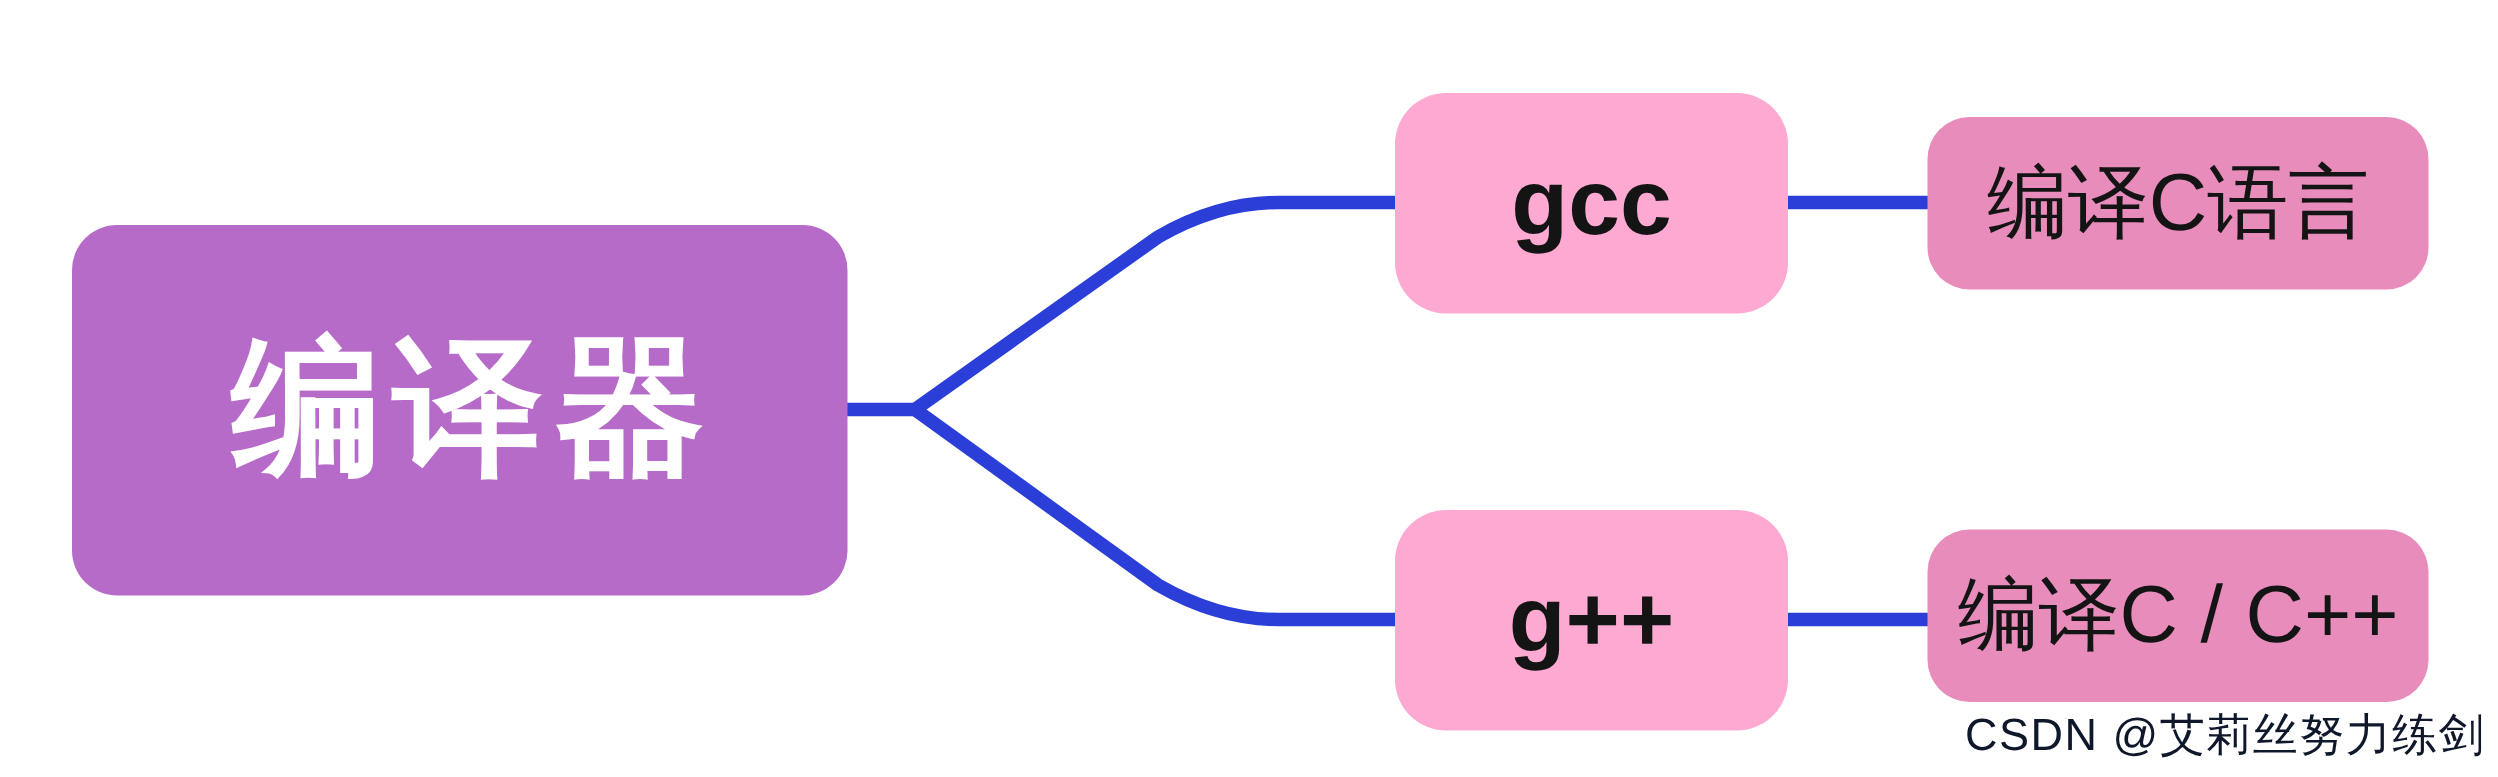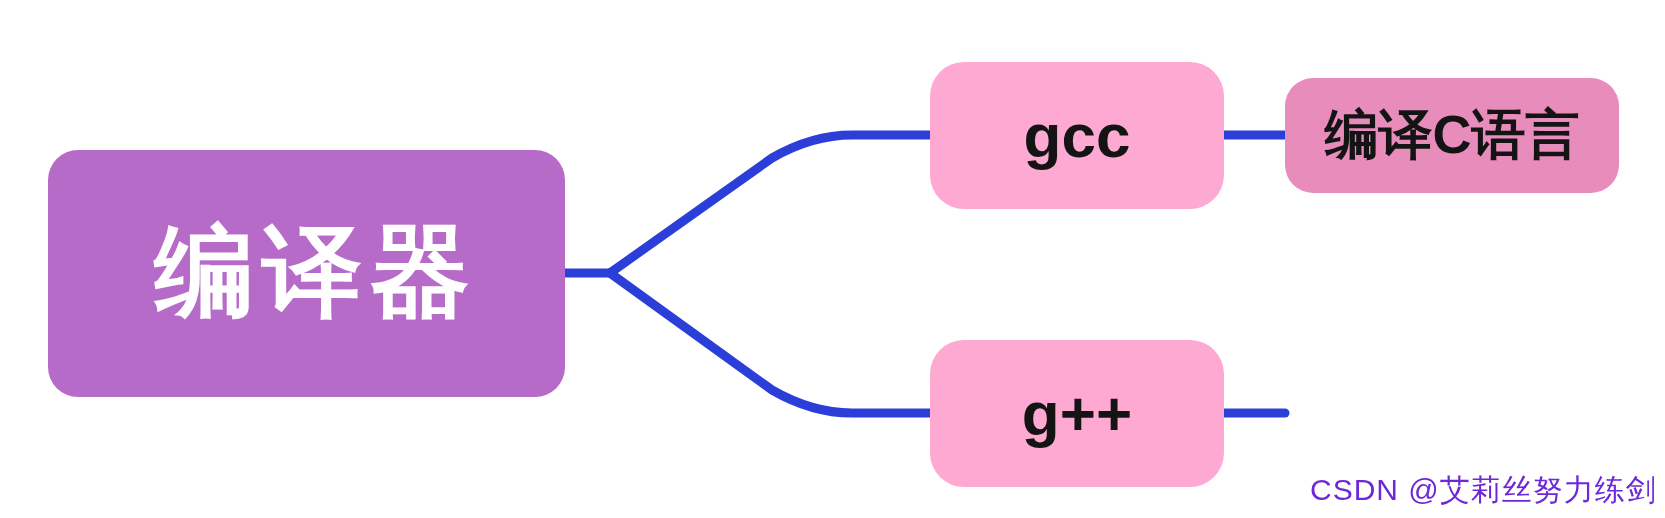--- a/index.html
+++ b/index.html
@@ -46,49 +46,49 @@
     background: #b66bc9;
     border-radius: 30px;
     color: #ffffff;
     font-size: 100px;
     font-weight: 800;
     letter-spacing: 8px;
     padding-left: 19px; 
   }
   .node-branch {
     left: 930px;
-    width: 294px;
+    width: 262px;
     height: 147px;
     background: #fda9d2;
     border-radius: 34px;
     color: #141414;
     font-size: 62px;
     font-weight: 700;
   }
   .node-branch-gcc { top: 62px; }
   .node-branch-gpp { top: 340px; }
   .node-leaf {
     left: 1285px;
     width: 334px;
     height: 115px;
     background: #e88cbc;
     border-radius: 28px;
     color: #141414;
     font-size: 54px;
     font-weight: 400;
   }
-  .node-leaf-c { top: 78px; font-weight: bold; }
+  .node-leaf-c { top: 78px; }
   .node-leaf-cpp { top: 353px; }
   .watermark {
     position: absolute;
     left: 1310px;
     top: 470px;
     font-size: 30px;
     font-weight: 400;
-    color: #6d28d9;
+    color: #0f172a;
     text-shadow: 2px 2px 2px rgba(255,255,255,0.95);
     white-space: nowrap;
     letter-spacing: 1px;
   }
 </style>
 </head>
 <body>
 
 <div class="canvas">
 
@@ -101,16 +101,17 @@
   </svg>
 
   <div class="node node-root">编译器</div>
 
   <div class="node node-branch node-branch-gcc">gcc</div>
 
   <div class="node node-leaf node-leaf-c">编译C语言</div>
 
   <div class="node node-branch node-branch-gpp">g++</div>
 
+  <div class="node node-leaf node-leaf-cpp">编译C / C++</div>
 
   <div class="watermark">CSDN @艾莉丝努力练剑</div>
 
 </div>
 
 </body></html>

